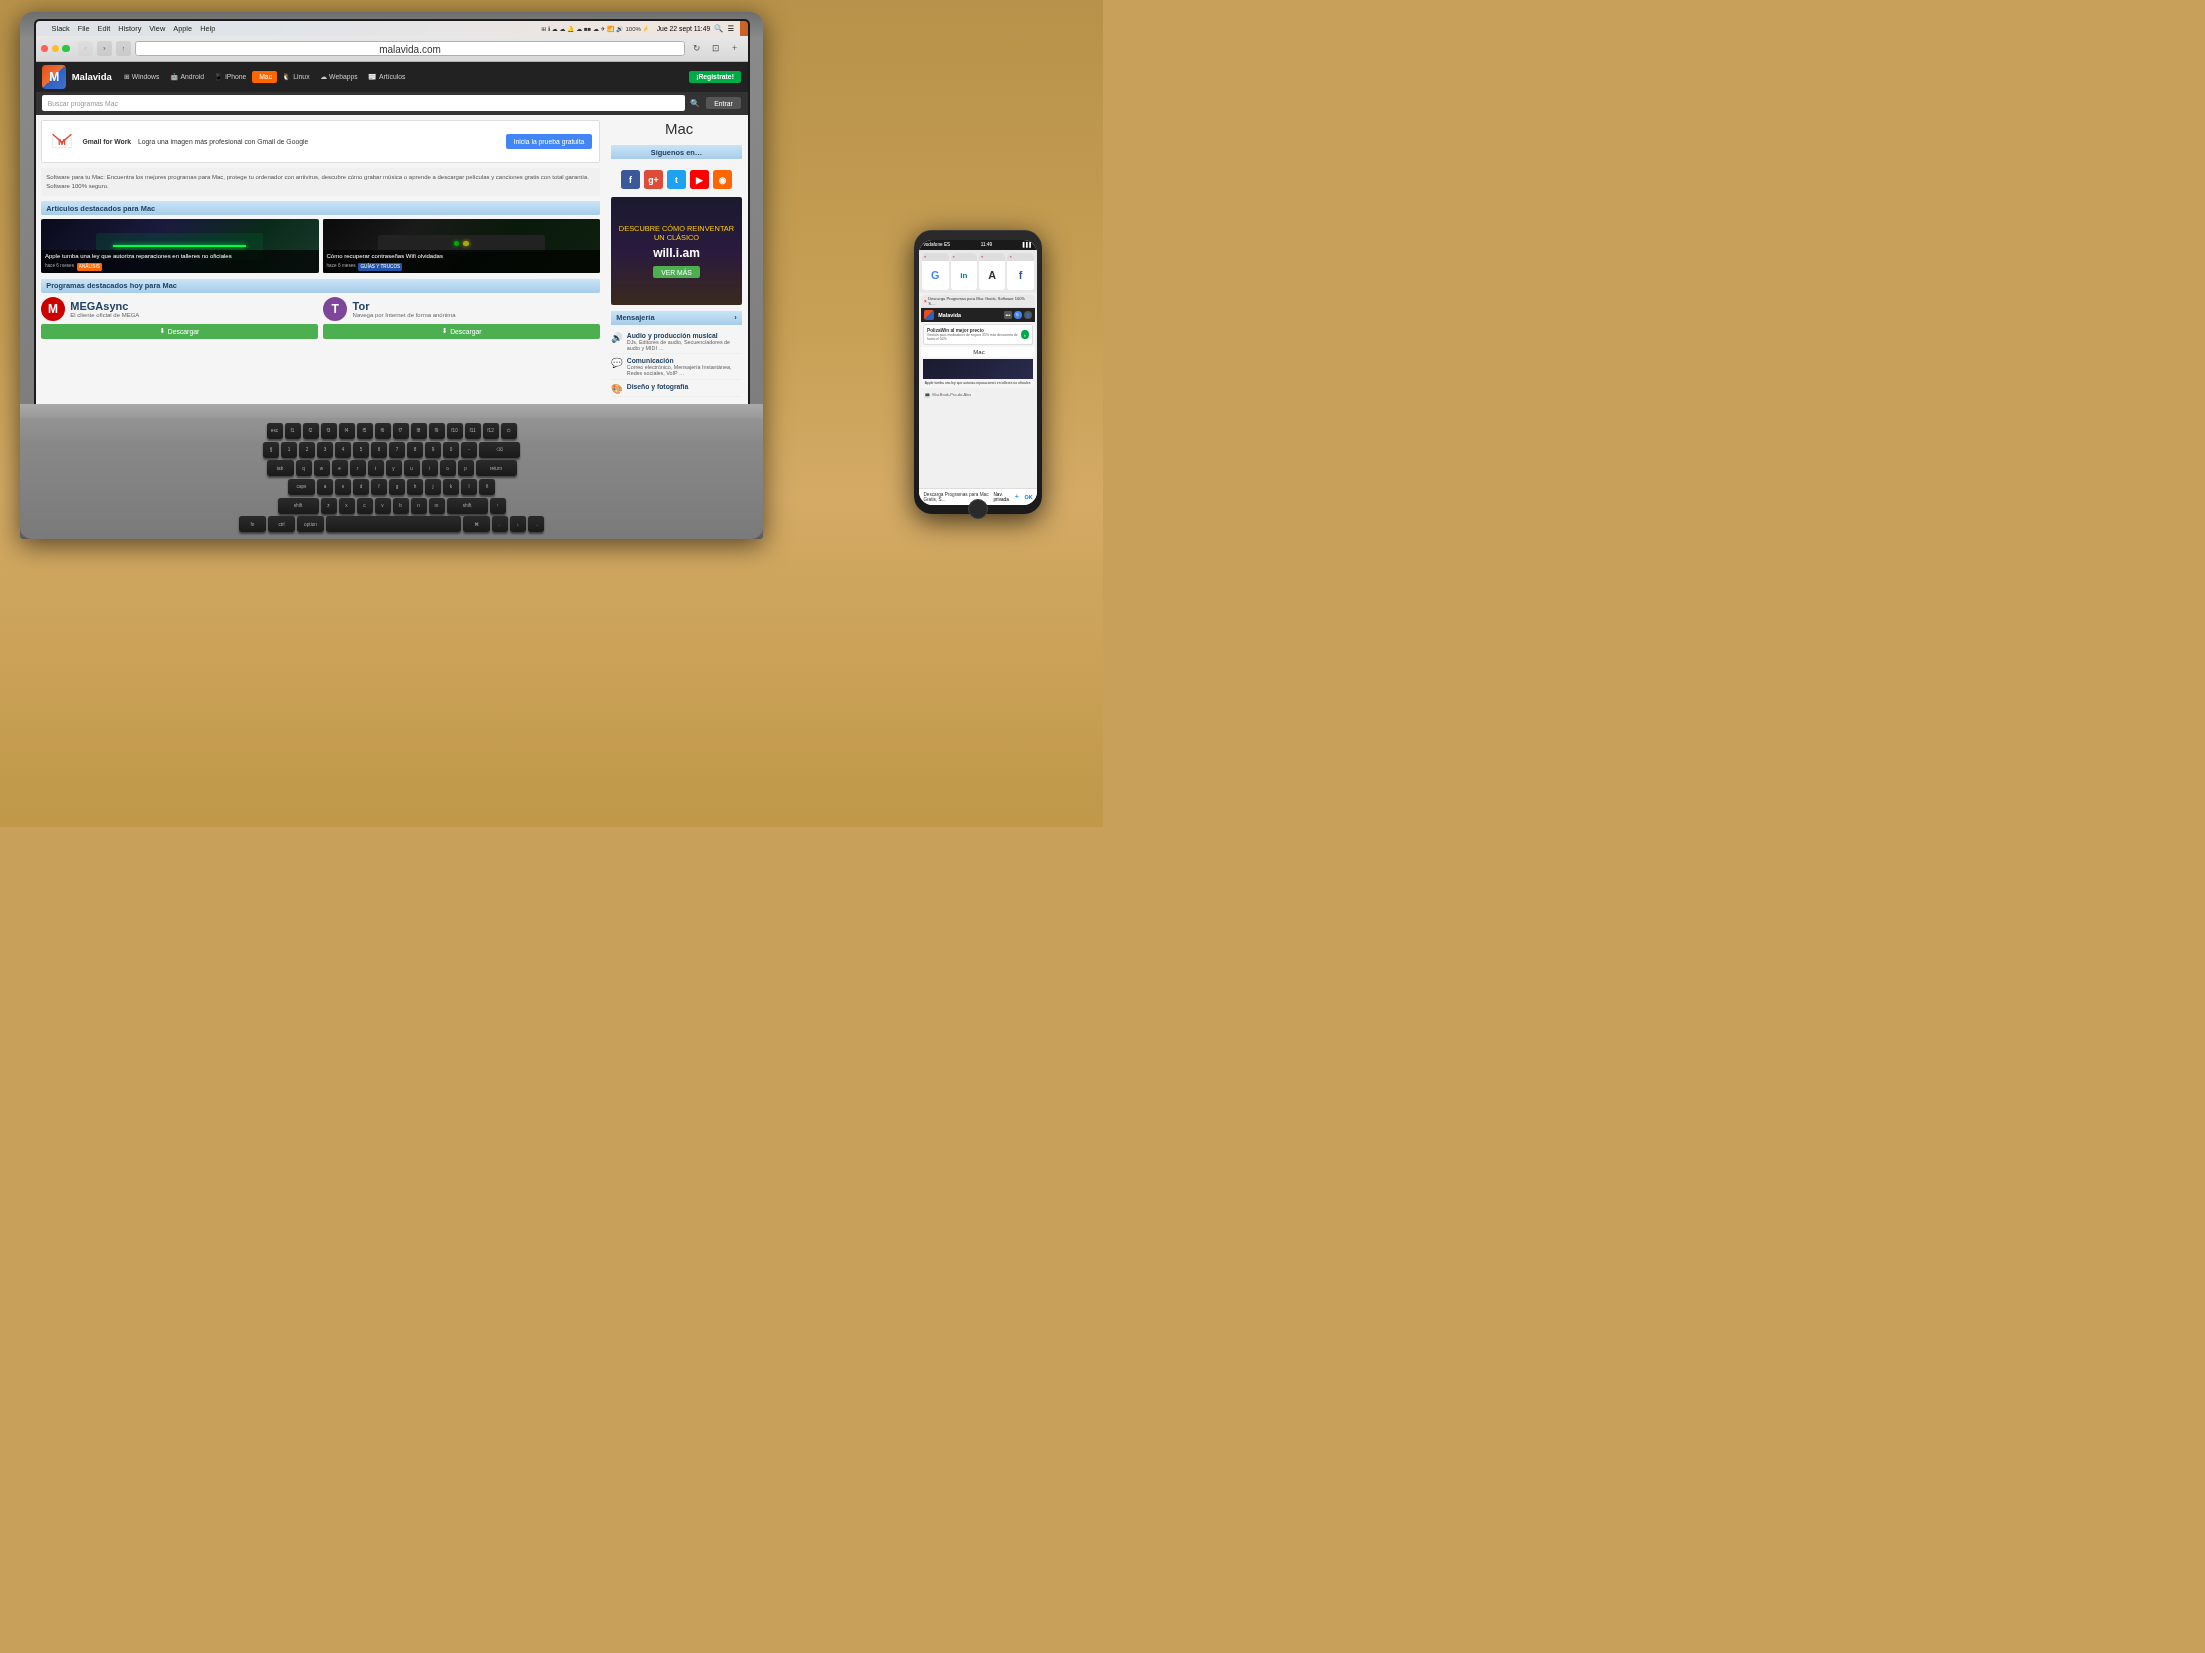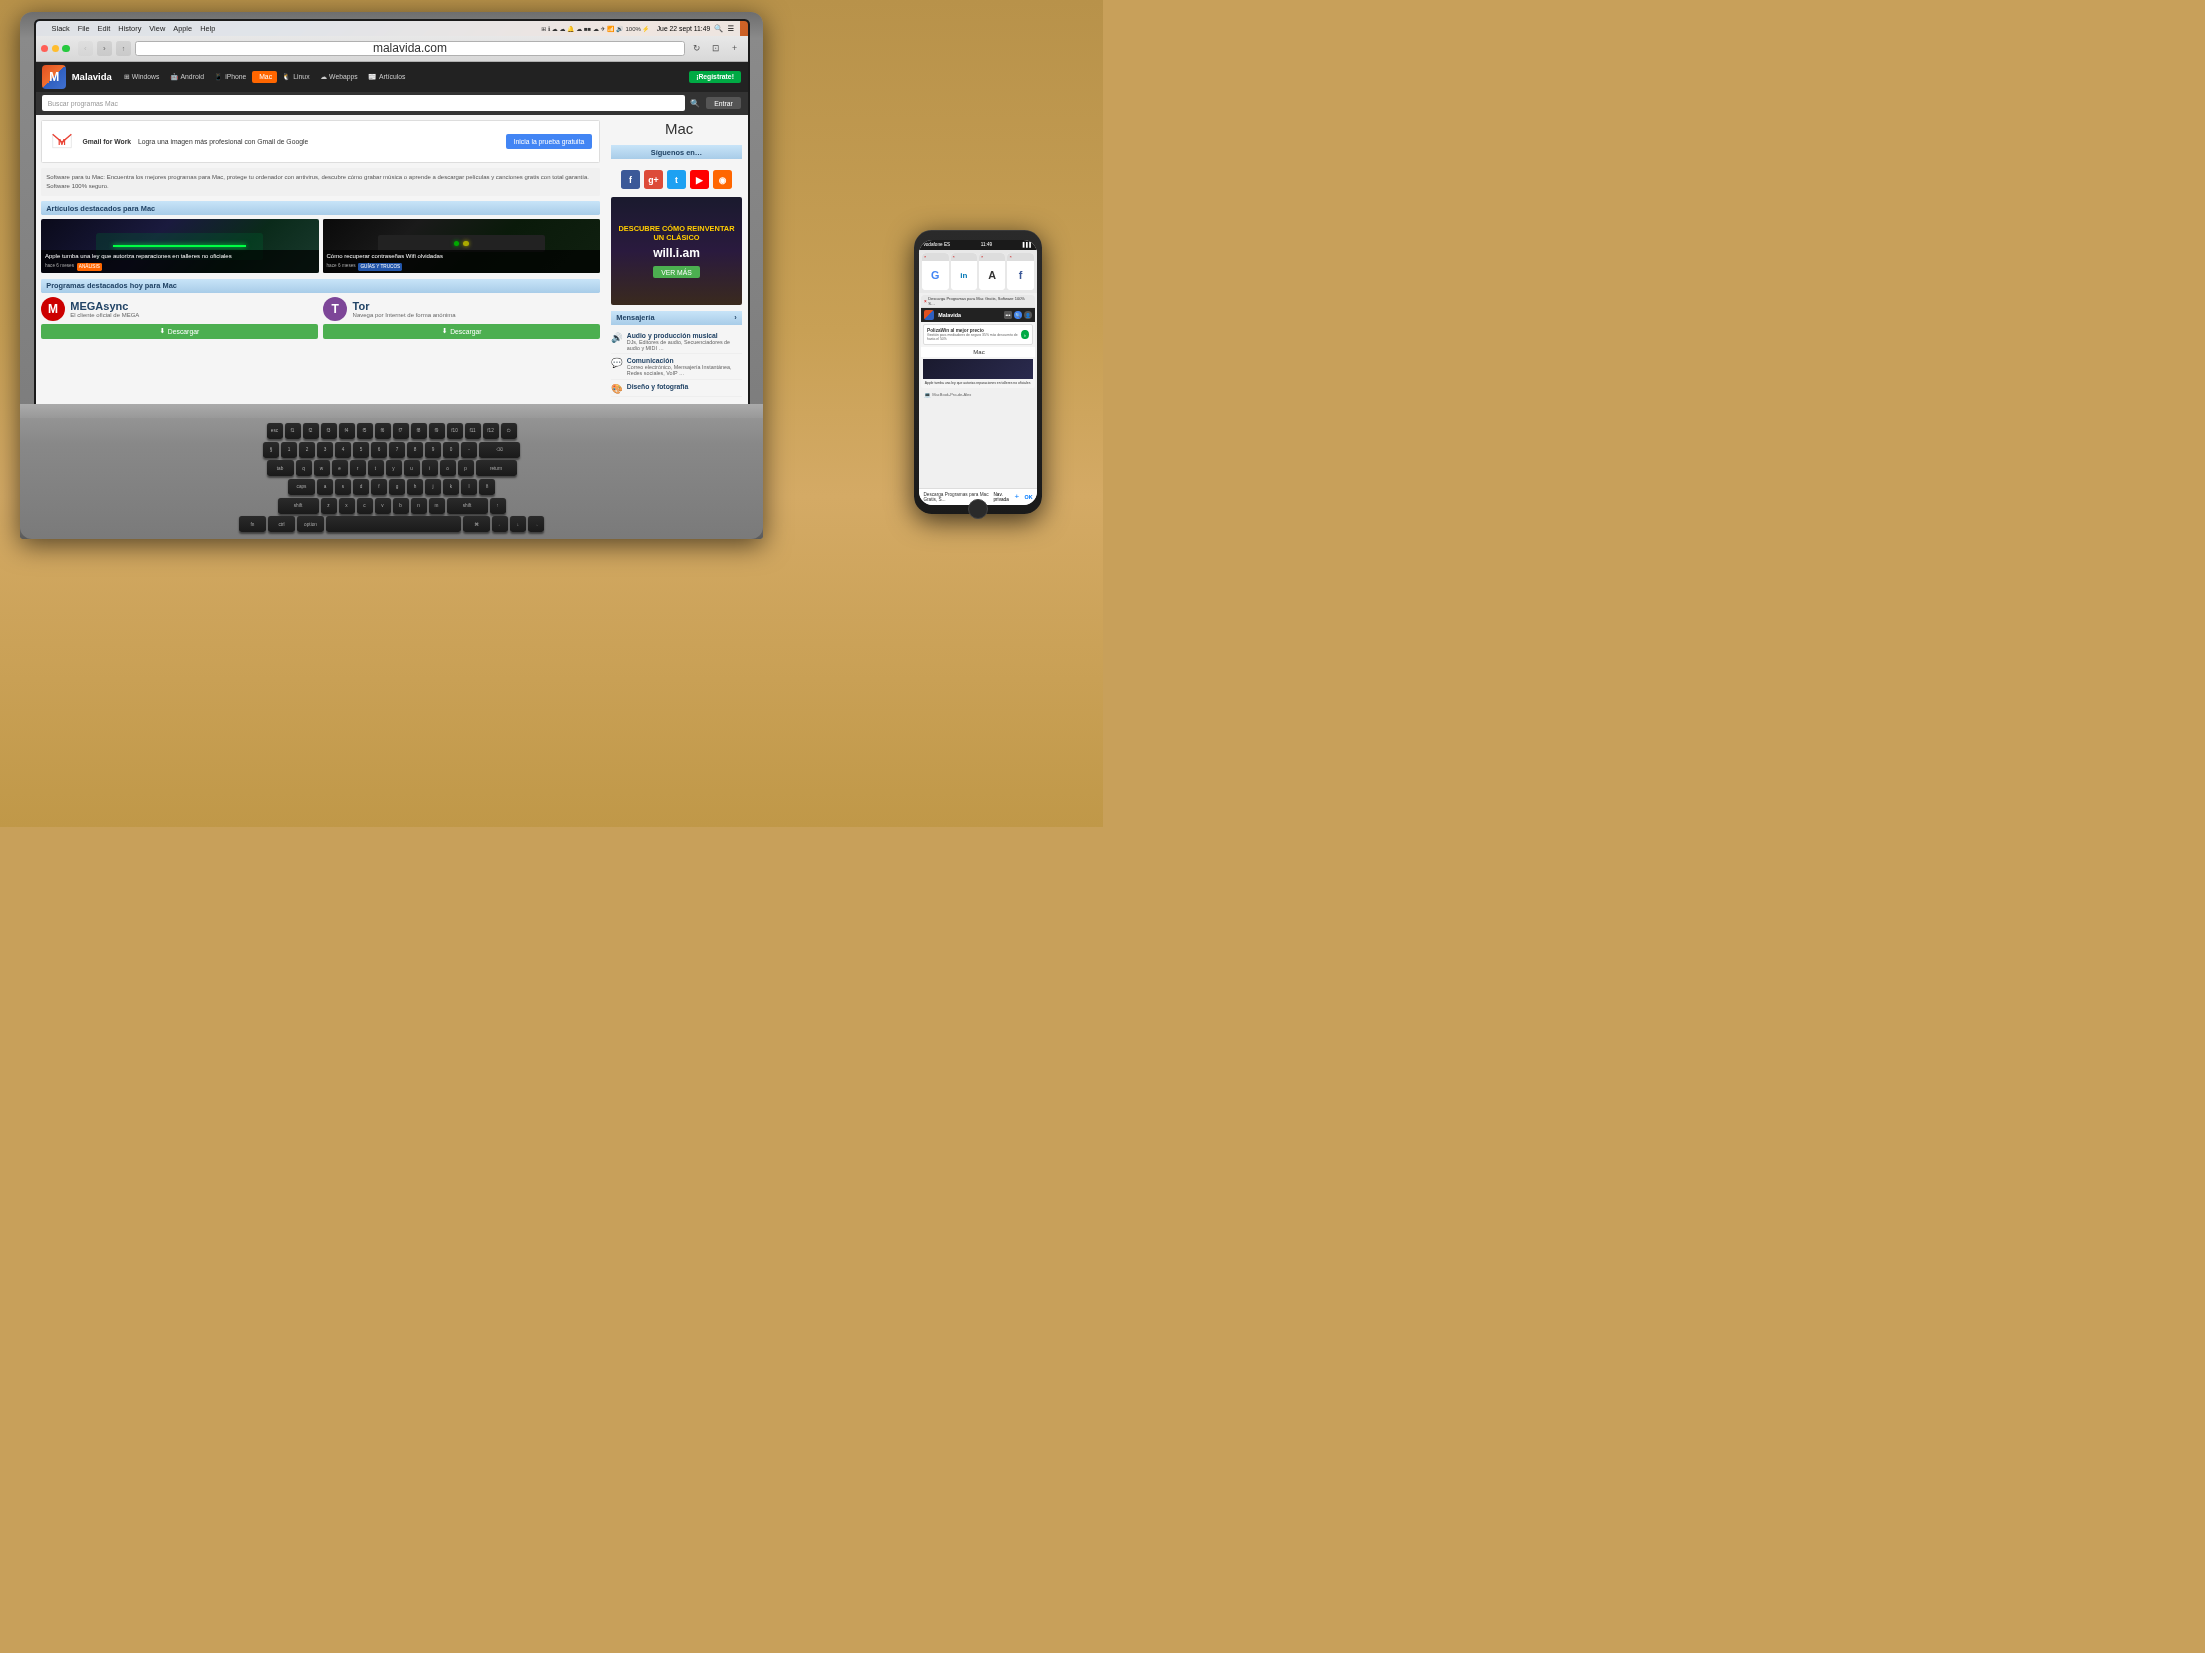--- a/index.html
+++ b/index.html
@@ -136,23 +136,23 @@
     }
     .nav-btn.disabled { opacity: 0.3; }
 
     .url-bar {
       flex: 1;
       height: 15px;
       background: #ffffff;
       border: 0.7px solid #b0b0b0;
       border-radius: 2.7px;
       display: flex;
-      align-items: center;
-      justify-content: center;
-      font-size: 12px;
+      align-items: flex-end;
+      justify-content: center;
+      font-size: 10px;
       color: #333;
     }
 
     .toolbar-action-btn {
       width: 15px;
       height: 15px;
       display: flex;
       align-items: center;
       justify-content: center;
       font-size: 8.8px;
@@ -967,21 +967,21 @@
               <div class="social-heading">Síguenos en…</div>
               <div class="social-icons">
                 <div class="social-icon fb">f</div>
                 <div class="social-icon gp">g+</div>
                 <div class="social-icon tw">t</div>
                 <div class="social-icon yt">▶</div>
                 <div class="social-icon rss">◉</div>
               </div>
 
               <div class="ad-right">
-                <div style="font-size:7.4px; font-weight:bold; color:#ffcc00; margin-bottom:4px;">DESCUBRE CÓMO REINVENTAR UN CLÁSICO</div>
+                <div style="font-size:7.4px; font-weight:normal; color:#ffcc00; margin-bottom:4px;">DESCUBRE CÓMO REINVENTAR UN CLÁSICO</div>
                 <div style="font-size:12px; font-weight:bold; color:#fff; margin-bottom:5.4px;">will.i.am</div>
                 <div style="background:#4caf50; color:white; padding:2.7px 8px; border-radius:2px; font-size:6.8px; cursor:pointer;">VER MÁS</div>
               </div>
 
               <div class="categories-heading">
                 <span>Mensajería</span>
                 <span>›</span>
               </div>
               <div class="category-item">
                 <span class="category-icon">🔊</span>

